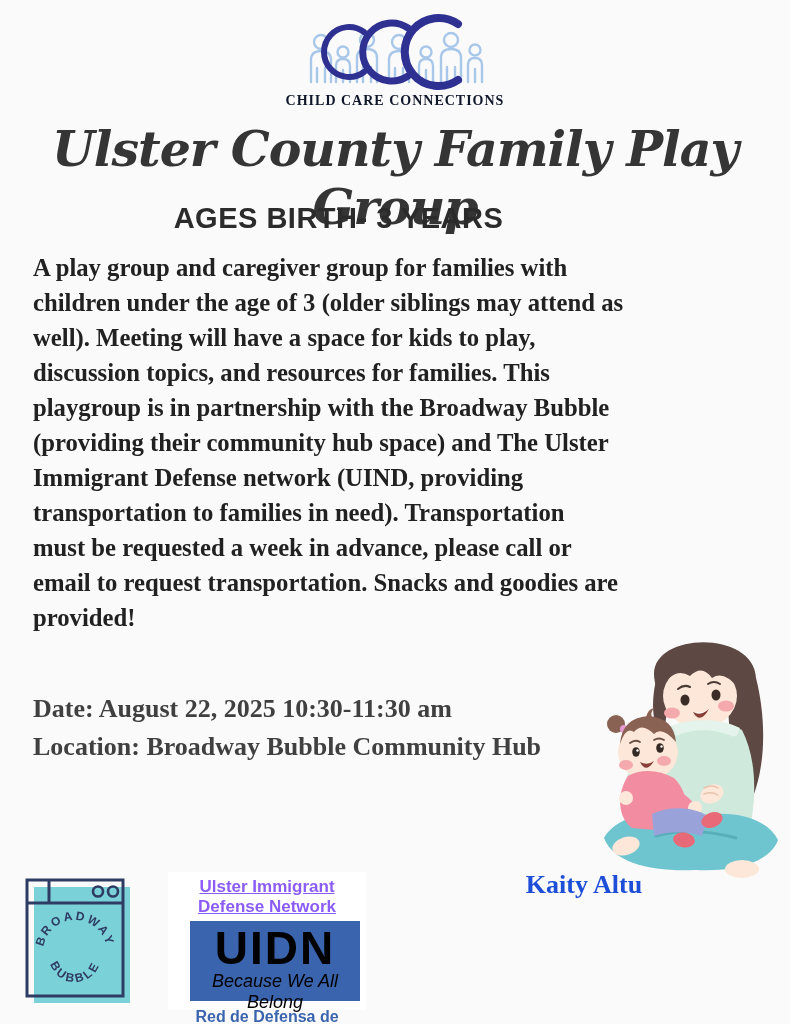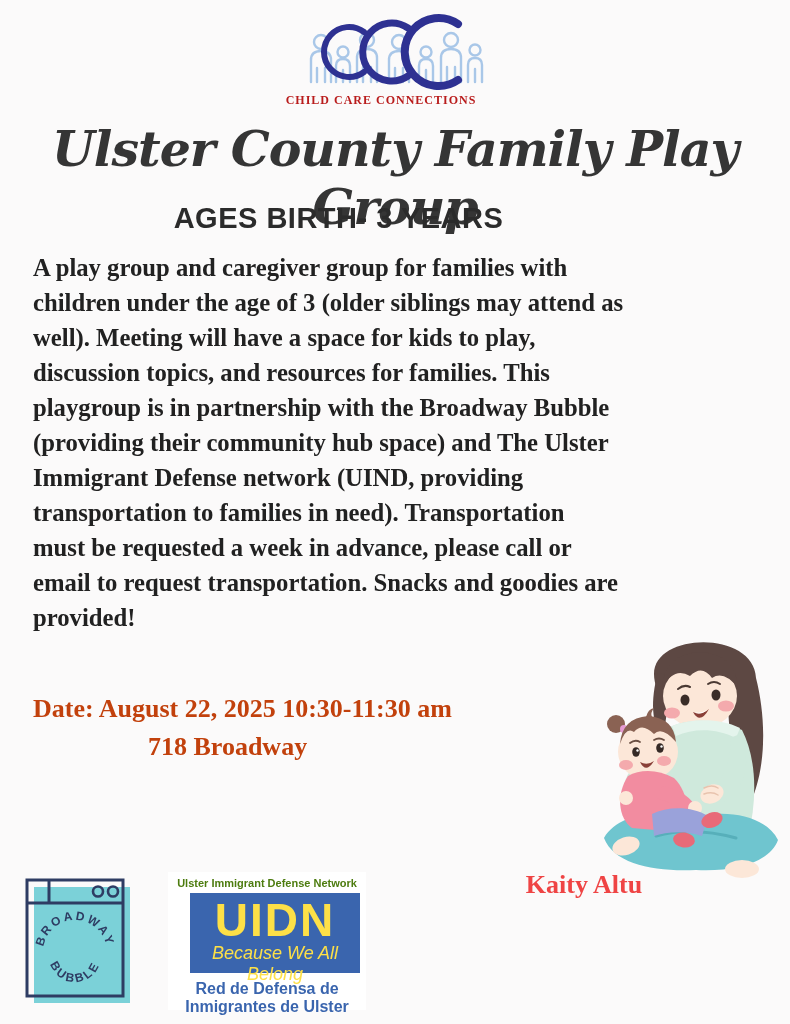--- a/index.html
+++ b/index.html
@@ -2,62 +2,62 @@
 <html><head>
 <meta charset="utf-8">
 <style>
   html,body{margin:0;padding:0;}
   body{width:790px;height:1024px;background:#fbfafa;overflow:hidden;
        font-family:"Liberation Serif",serif;}
   .page{position:relative;width:790px;height:1024px;background:#fbfafa;}
 
   
   .ccc-logo{position:absolute;left:295px;top:12px;width:200px;height:80px;}
-  .ccc-caption{position:absolute;left:231px;top:93px;width:300px;text-align:center;
-    font-family:"Liberation Serif",serif;font-weight:bold;font-size:12px;
-    letter-spacing:1px;color:#b91c1c;}
+  .ccc-caption{position:absolute;left:245px;top:93px;width:300px;text-align:center;
+    font-family:"Liberation Serif",serif;font-weight:bold;font-size:14px;
+    letter-spacing:1px;color:#0f172a;}
 
   
   .title{position:absolute;left:0;top:120px;width:790px;text-align:center;
     font-family:"DejaVu Serif",serif;font-style:italic;font-weight:bold;
     font-size:49px;letter-spacing:-1px;color:#353535;}
   .subtitle{position:absolute;left:0;top:202px;width:677px;text-align:center;
     font-family:"Liberation Sans",sans-serif;font-weight:bold;
     font-size:29px;letter-spacing:0.5px;color:#2b2b2b;}
 
   
   .body-copy{position:absolute;left:33px;top:250px;width:700px;
     transform:scaleX(0.95);transform-origin:0 0;
     font-weight:bold;font-size:26px;line-height:35px;color:#212121;
     white-space:nowrap;}
 
   
   .details{position:absolute;left:33px;top:690px;
-    font-weight:bold;font-size:26px;line-height:38px;color:#c2410c;
+    font-weight:bold;font-size:26px;line-height:38px;color:#404040;
     white-space:nowrap;}
   .indent{padding-left:115px;}
 
   
   .mother-baby{position:absolute;left:596px;top:622px;width:192px;height:258px;}
 
   
   .bb-logo{position:absolute;left:22px;top:874px;width:118px;height:134px;}
   .uidn{position:absolute;left:168px;top:872px;width:198px;height:138px;
     background:#ffffff;text-align:center;
     font-family:"Liberation Sans",sans-serif;}
-  .uidn-top{padding-top:5px;font-weight:bold;font-size:11px;color:#4d7c0f;}
-  .uidn-box{margin:4px 6px 0 22px;background:#3a65ae;color:#fde047;
+  .uidn-top{padding-top:5px;font-weight:bold;font-size:17px;color:#8b5cf6;text-decoration:underline;}
+  .uidn-box{margin:4px 6px 0 22px;background:#3a65ae;color:#000000;
     height:80px;position:relative;}
   .uidn-acronym{font-weight:bold;font-size:46px;letter-spacing:2px;line-height:54px;}
   .uidn-tagline{font-style:italic;font-size:18px;margin-top:-4px;}
   .uidn-bottom{margin-top:7px;font-weight:bold;font-size:16px;color:#3a65ae;}
 
   
   .contact{position:absolute;left:388px;top:868px;width:392px;text-align:center;
-    font-weight:bold;font-size:26px;line-height:34px;color:#ef4444;
+    font-weight:bold;font-size:26px;line-height:34px;color:#1d4ed8;
     white-space:nowrap;}
 </style>
 </head>
 <body>
 
 <div class="page">
 
   <svg class="ccc-logo" viewBox="0 0 200 80">
     <g fill="none" stroke="#a9c7e8" stroke-width="2.4" stroke-linecap="round" stroke-linejoin="round">
 
@@ -102,21 +102,21 @@
     <div>(providing their community hub space) and The Ulster</div>
     <div>Immigrant Defense network (UIND, providing</div>
     <div>transportation to families in need). Transportation</div>
     <div>must be requested a week in advance, please call or</div>
     <div>email to request transportation. Snacks and goodies are</div>
     <div>provided!</div>
   </div>
 
   <div class="details">
     <div>Date: August 22, 2025 10:30-11:30 am</div>
-    <div class="indent">718 Broadway</div>
+    <div>Location: Broadway Bubble Community Hub</div>
   </div>
 
   <svg class="mother-baby" viewBox="0 0 192 258">
 
     <path d="M58,52 C58,10 158,8 160,56 C170,95 172,150 150,190 C138,162 134,120 132,85 L72,88 C62,72 58,62 58,52 Z" fill="#5d4843"></path>
     <path d="M62,50 C54,80 56,100 66,118 C72,95 72,70 74,56 Z" fill="#5d4843"></path>
 
     <ellipse cx="104" cy="74" rx="37" ry="32" fill="#fce7d8"></ellipse>
 
     <path d="M66,66 Q68,32 104,30 Q140,32 142,66 Q128,48 116,56 Q106,42 94,54 Q78,44 66,66 Z" fill="#5d4843"></path>

